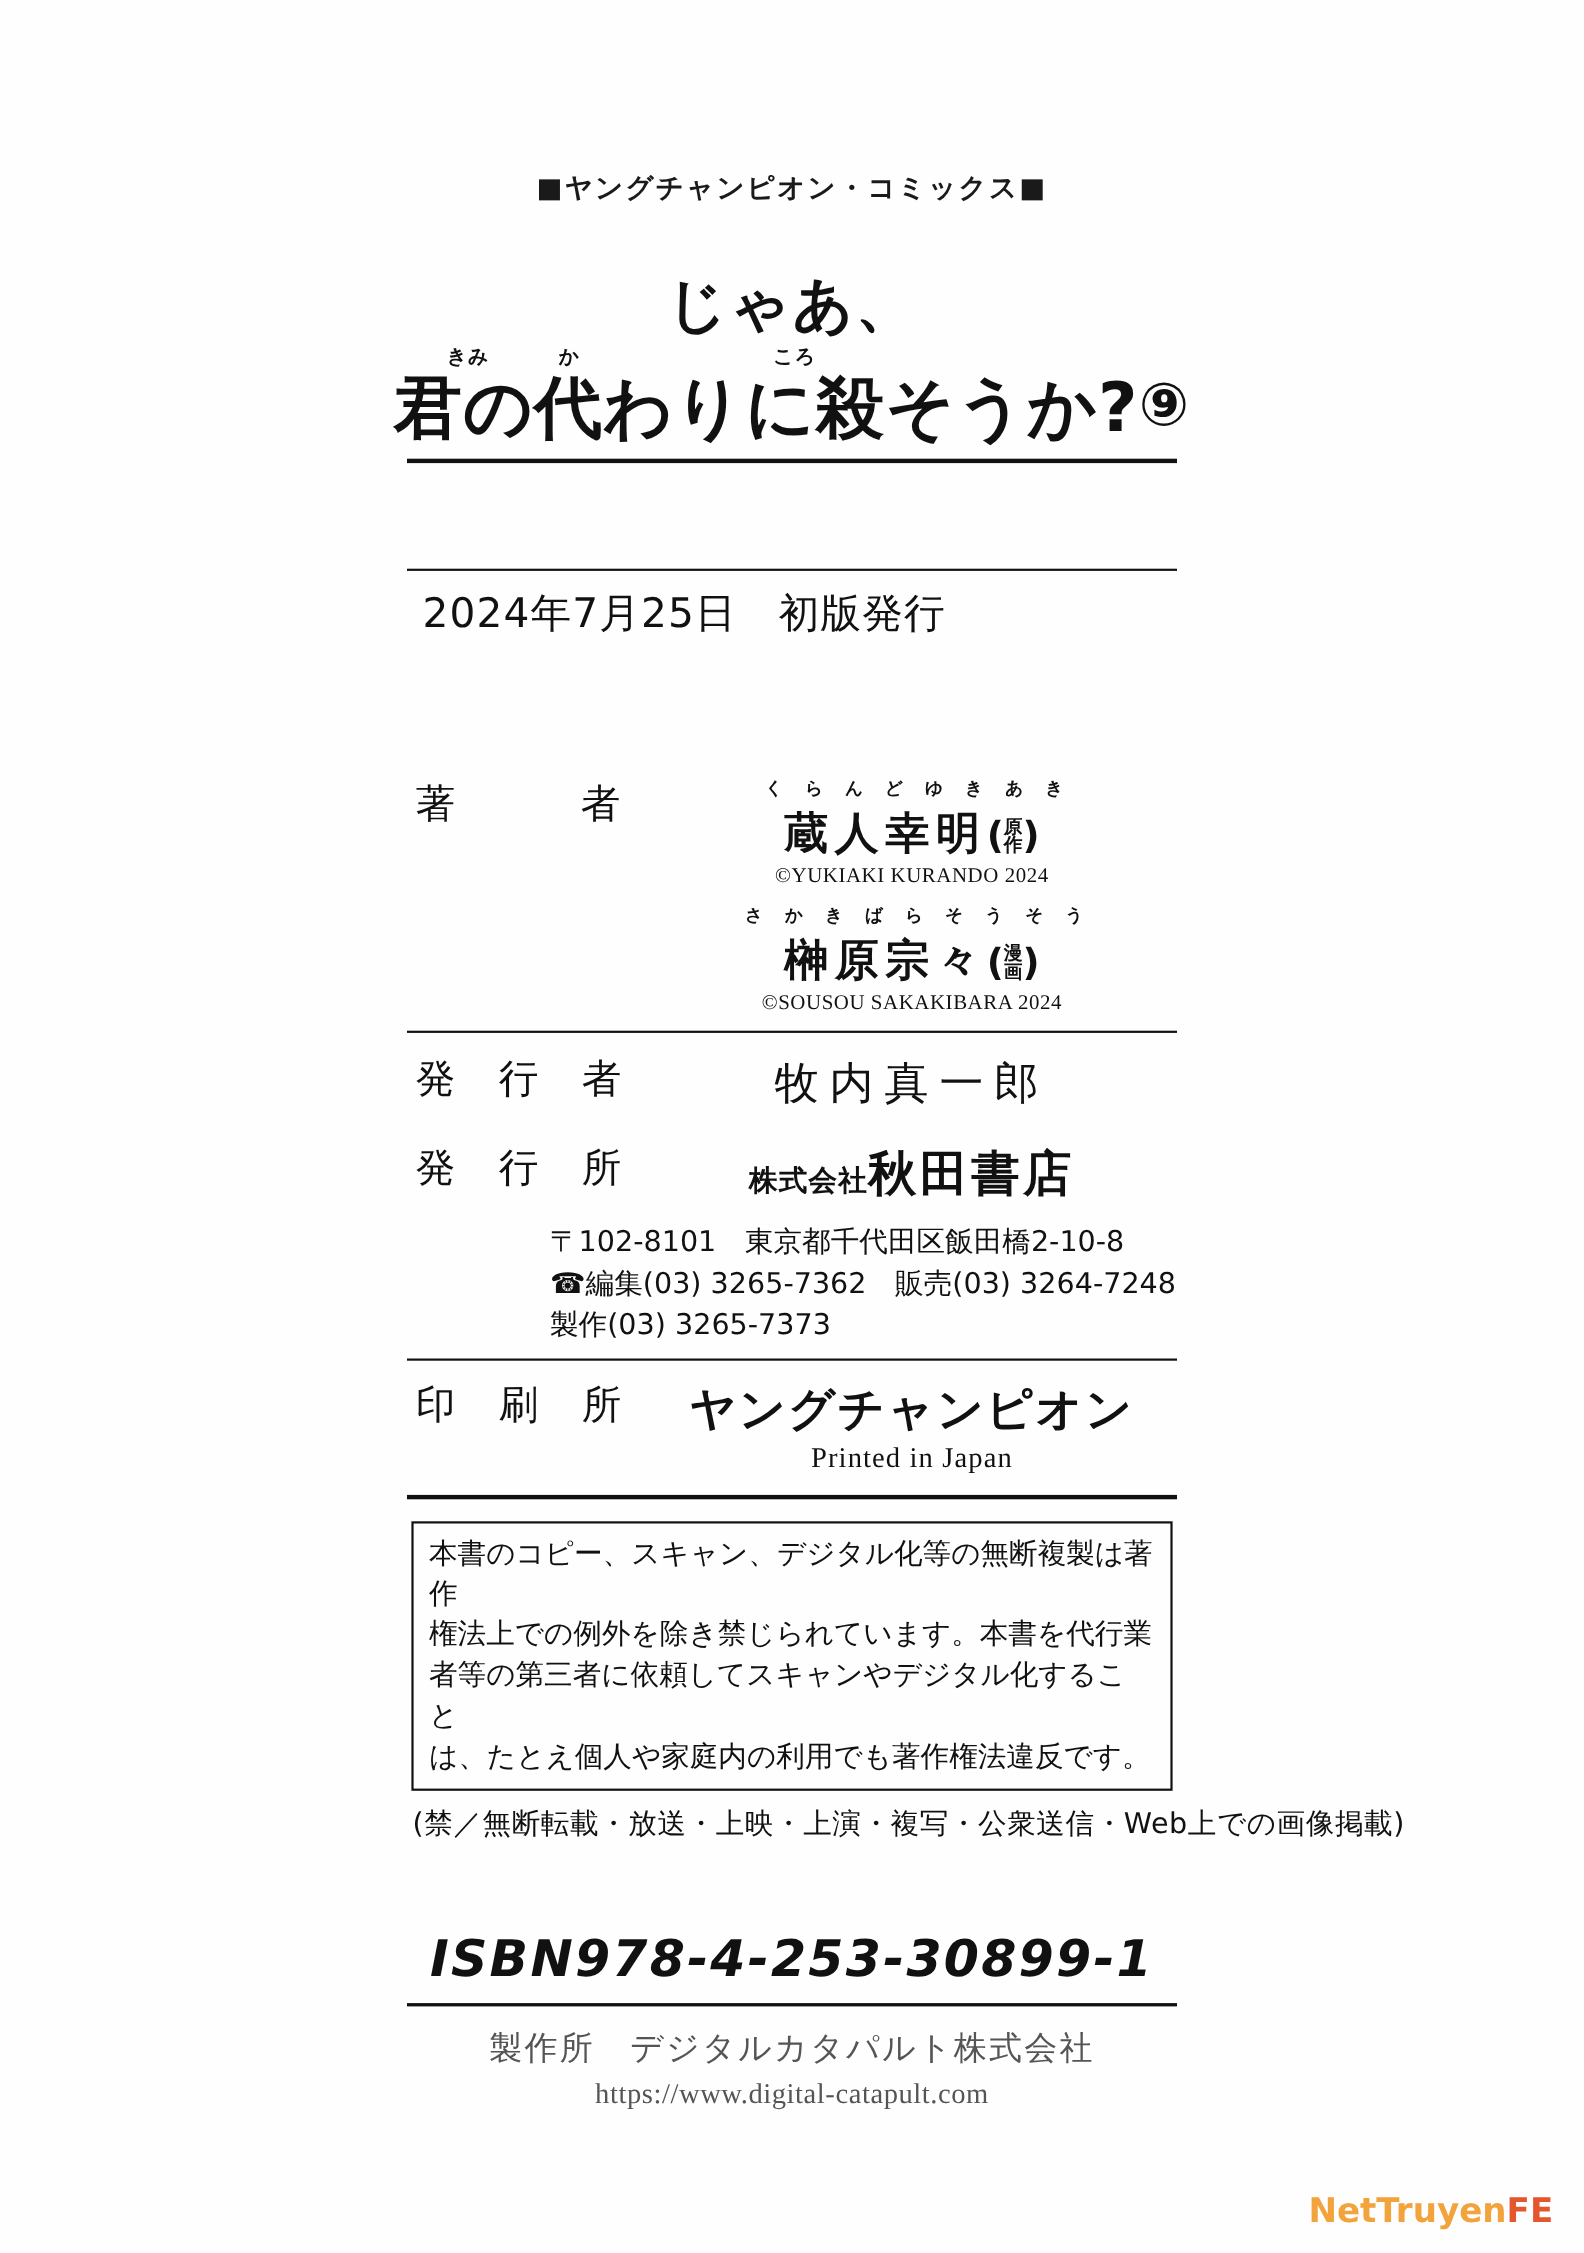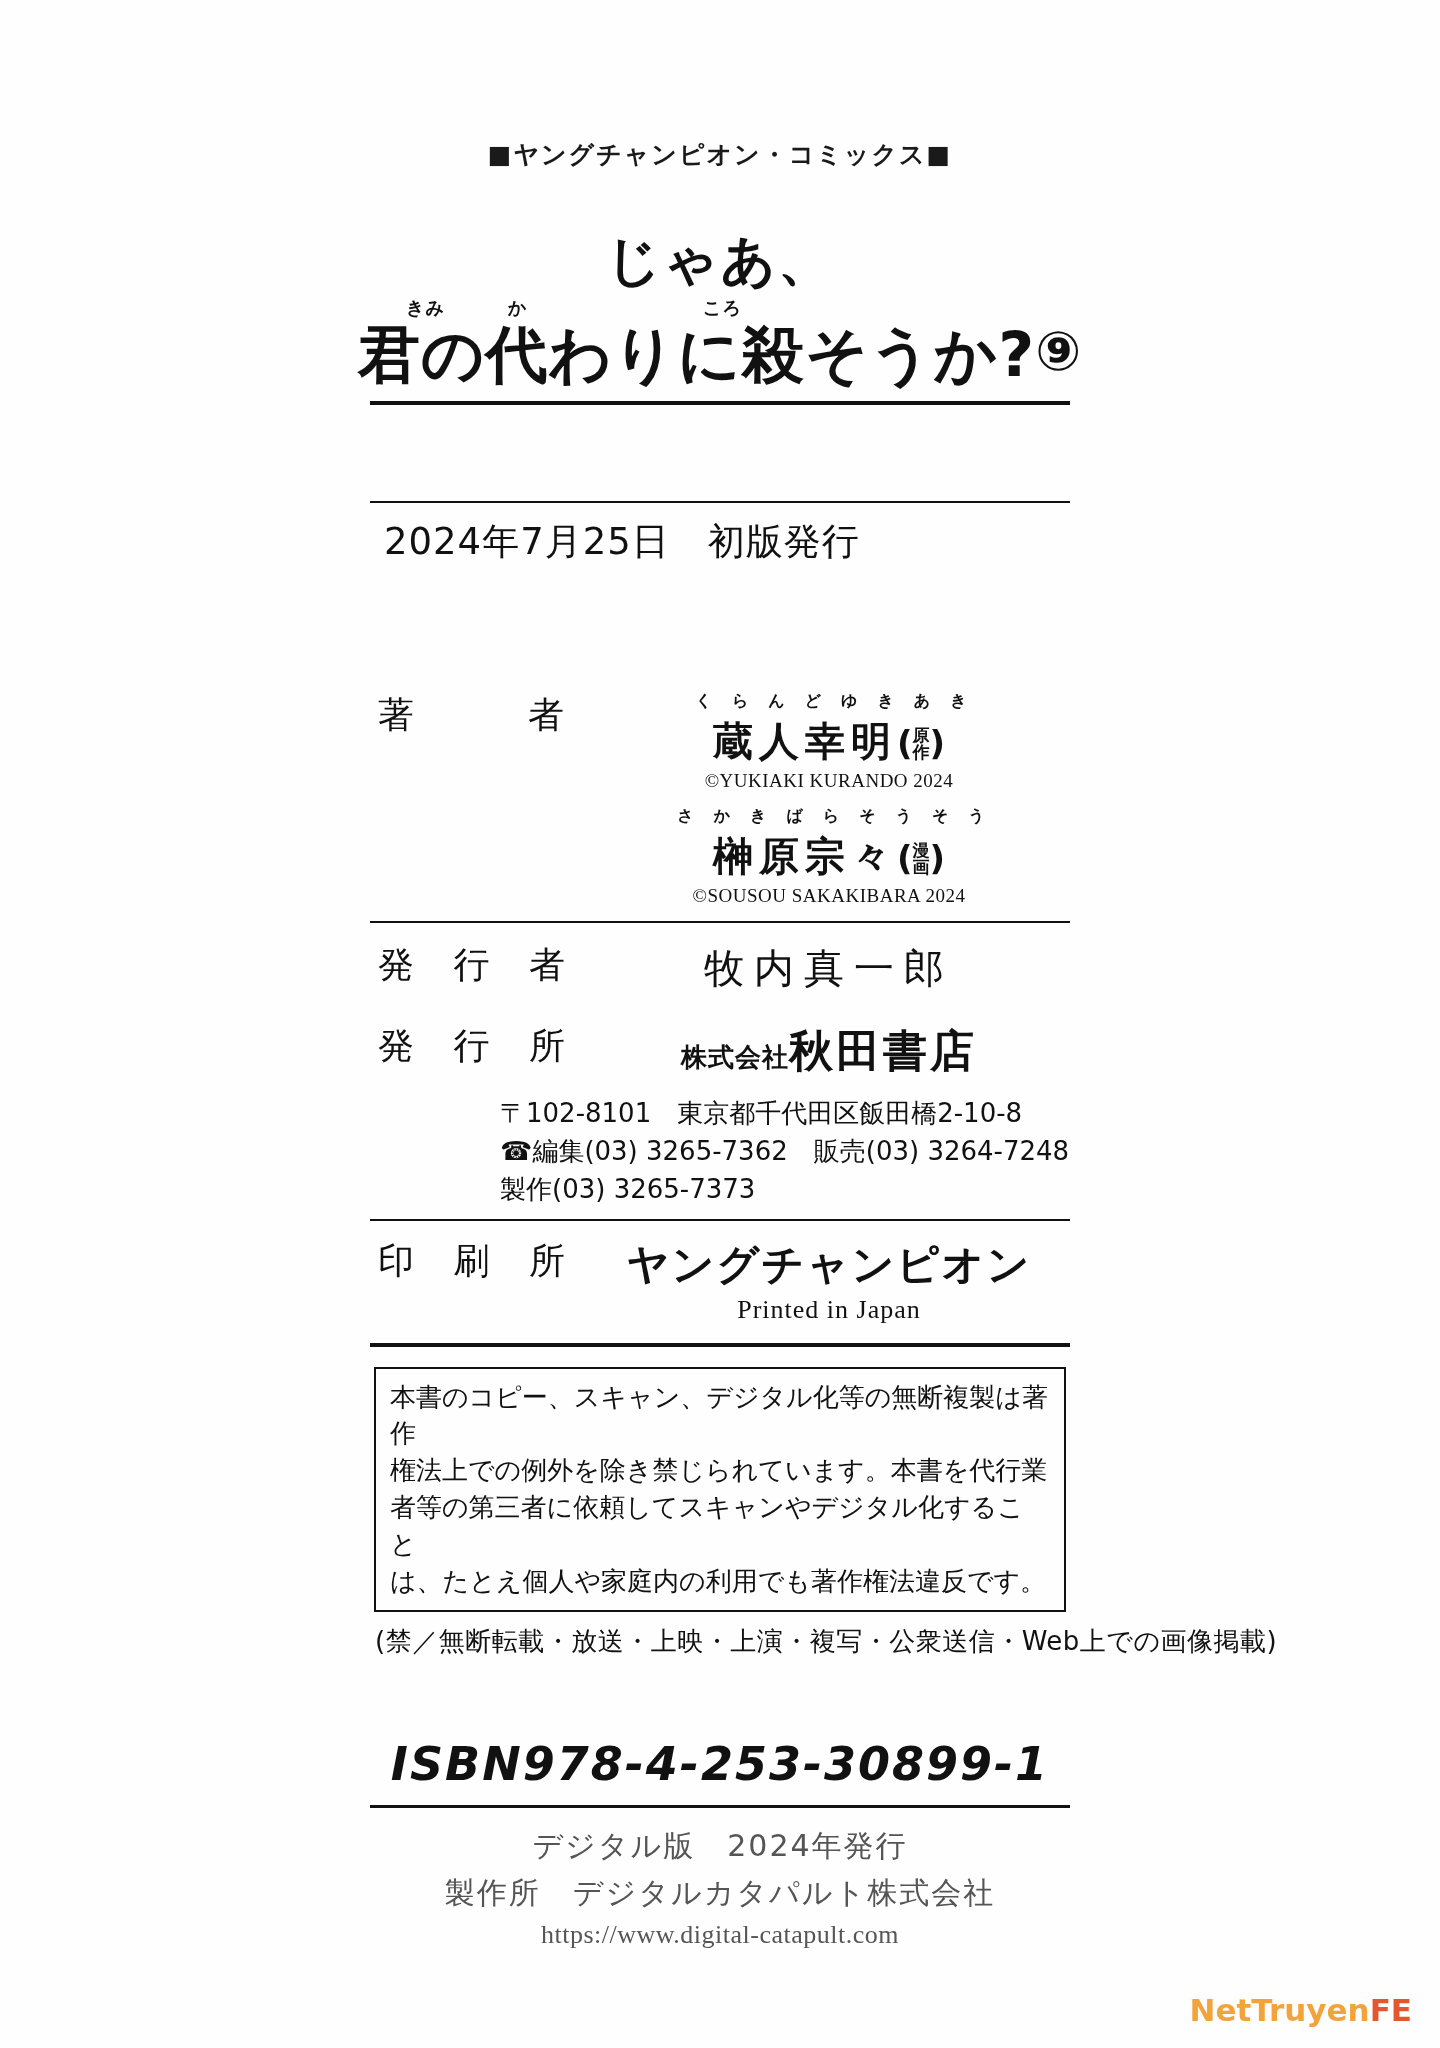--- a/index.html
+++ b/index.html
@@ -19,21 +19,21 @@
   .page {
     position: absolute;
     inset: 0;
     background: #fefefe;
   }
 
   .colophon {
     position: absolute;
     left: 0;
     right: 0;
-    top: 0;
+    top: 16px;
     width: 1440px;
   }
 
   
   .imprint {
     text-align: center;
     font-family: "DejaVu Sans", sans-serif;
     font-weight: bold;
     font-size: 25px;
     letter-spacing: 2px;
@@ -393,21 +393,20 @@
       <div>権法上での例外を除き禁じられています。本書を代行業</div>
       <div>者等の第三者に依頼してスキャンやデジタル化すること</div>
       <div>は、たとえ個人や家庭内の利用でも著作権法違反です。</div>
     </div>
     <div class="notice-sub">(禁／無断転載・放送・上映・上演・複写・公衆送信・Web上での画像掲載)</div>
 
     <div class="isbn">ISBN978-4-253-30899-1</div>
     <div class="rule-isbn"></div>
 
     <div class="digital">
-      <div class="d1">デジタル版　2024年発行</div>
       <div class="d2">製作所　デジタルカタパルト株式会社</div>
       <div class="d3">https://www.digital-catapult.com</div>
     </div>
 
   </div>
 
   <div class="watermark">
     <span class="net" style="color: rgb(242, 163, 60);">Net</span><span class="truyen" style="color: rgb(242, 163, 60);">Truyen</span><span class="fe" style="color: rgb(228, 87, 46);">FE</span>
   </div>
 </div>

